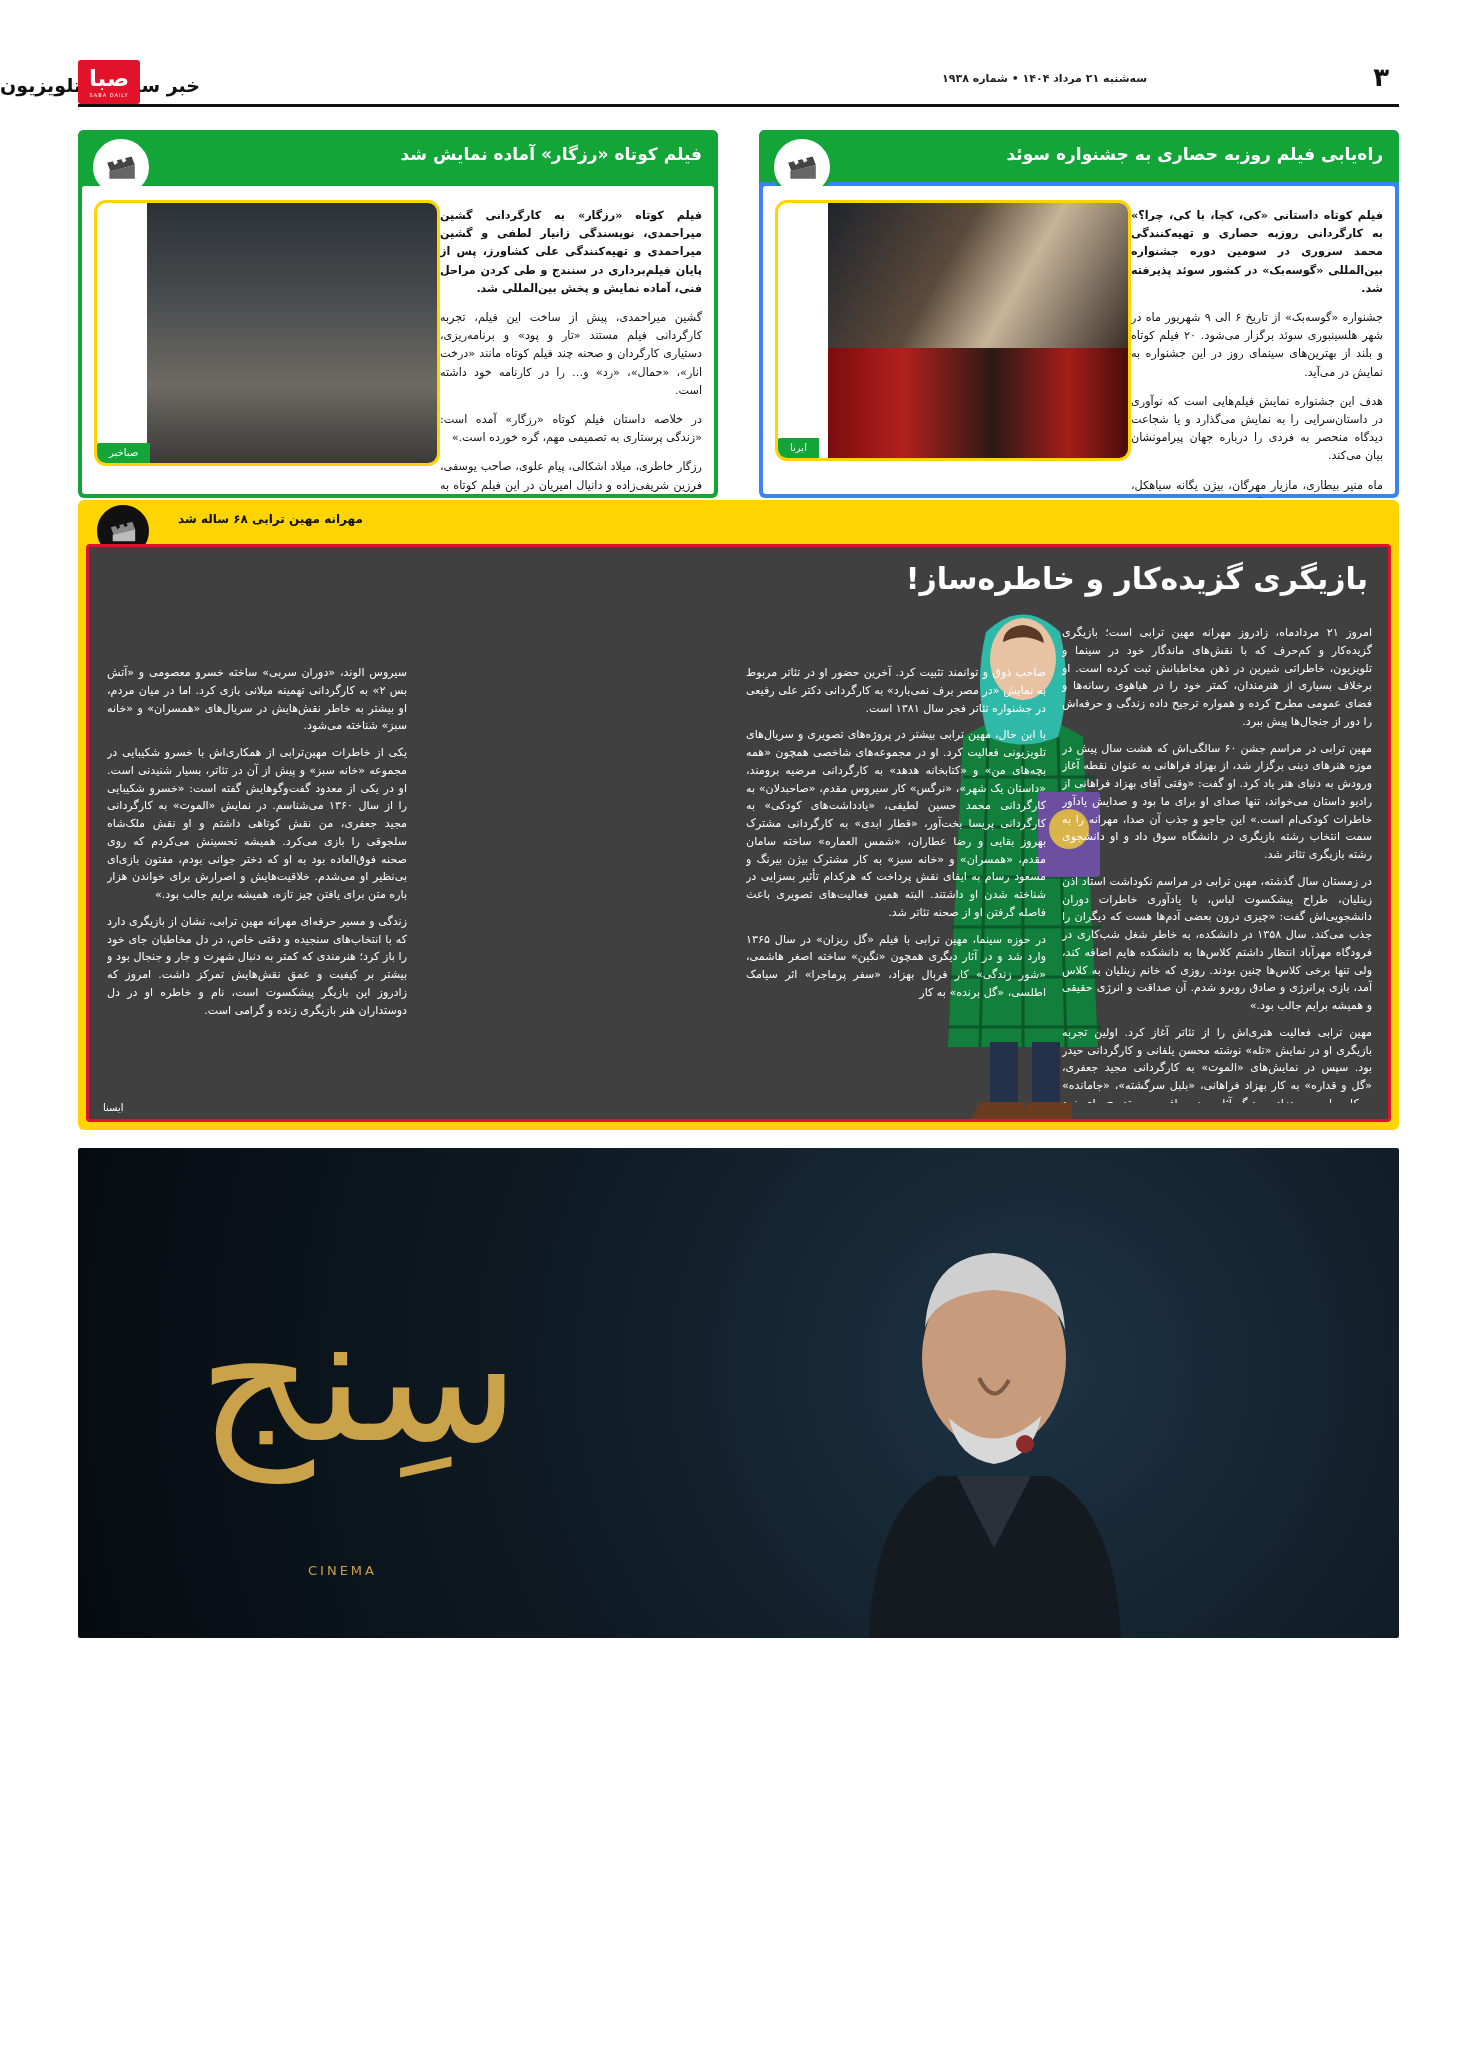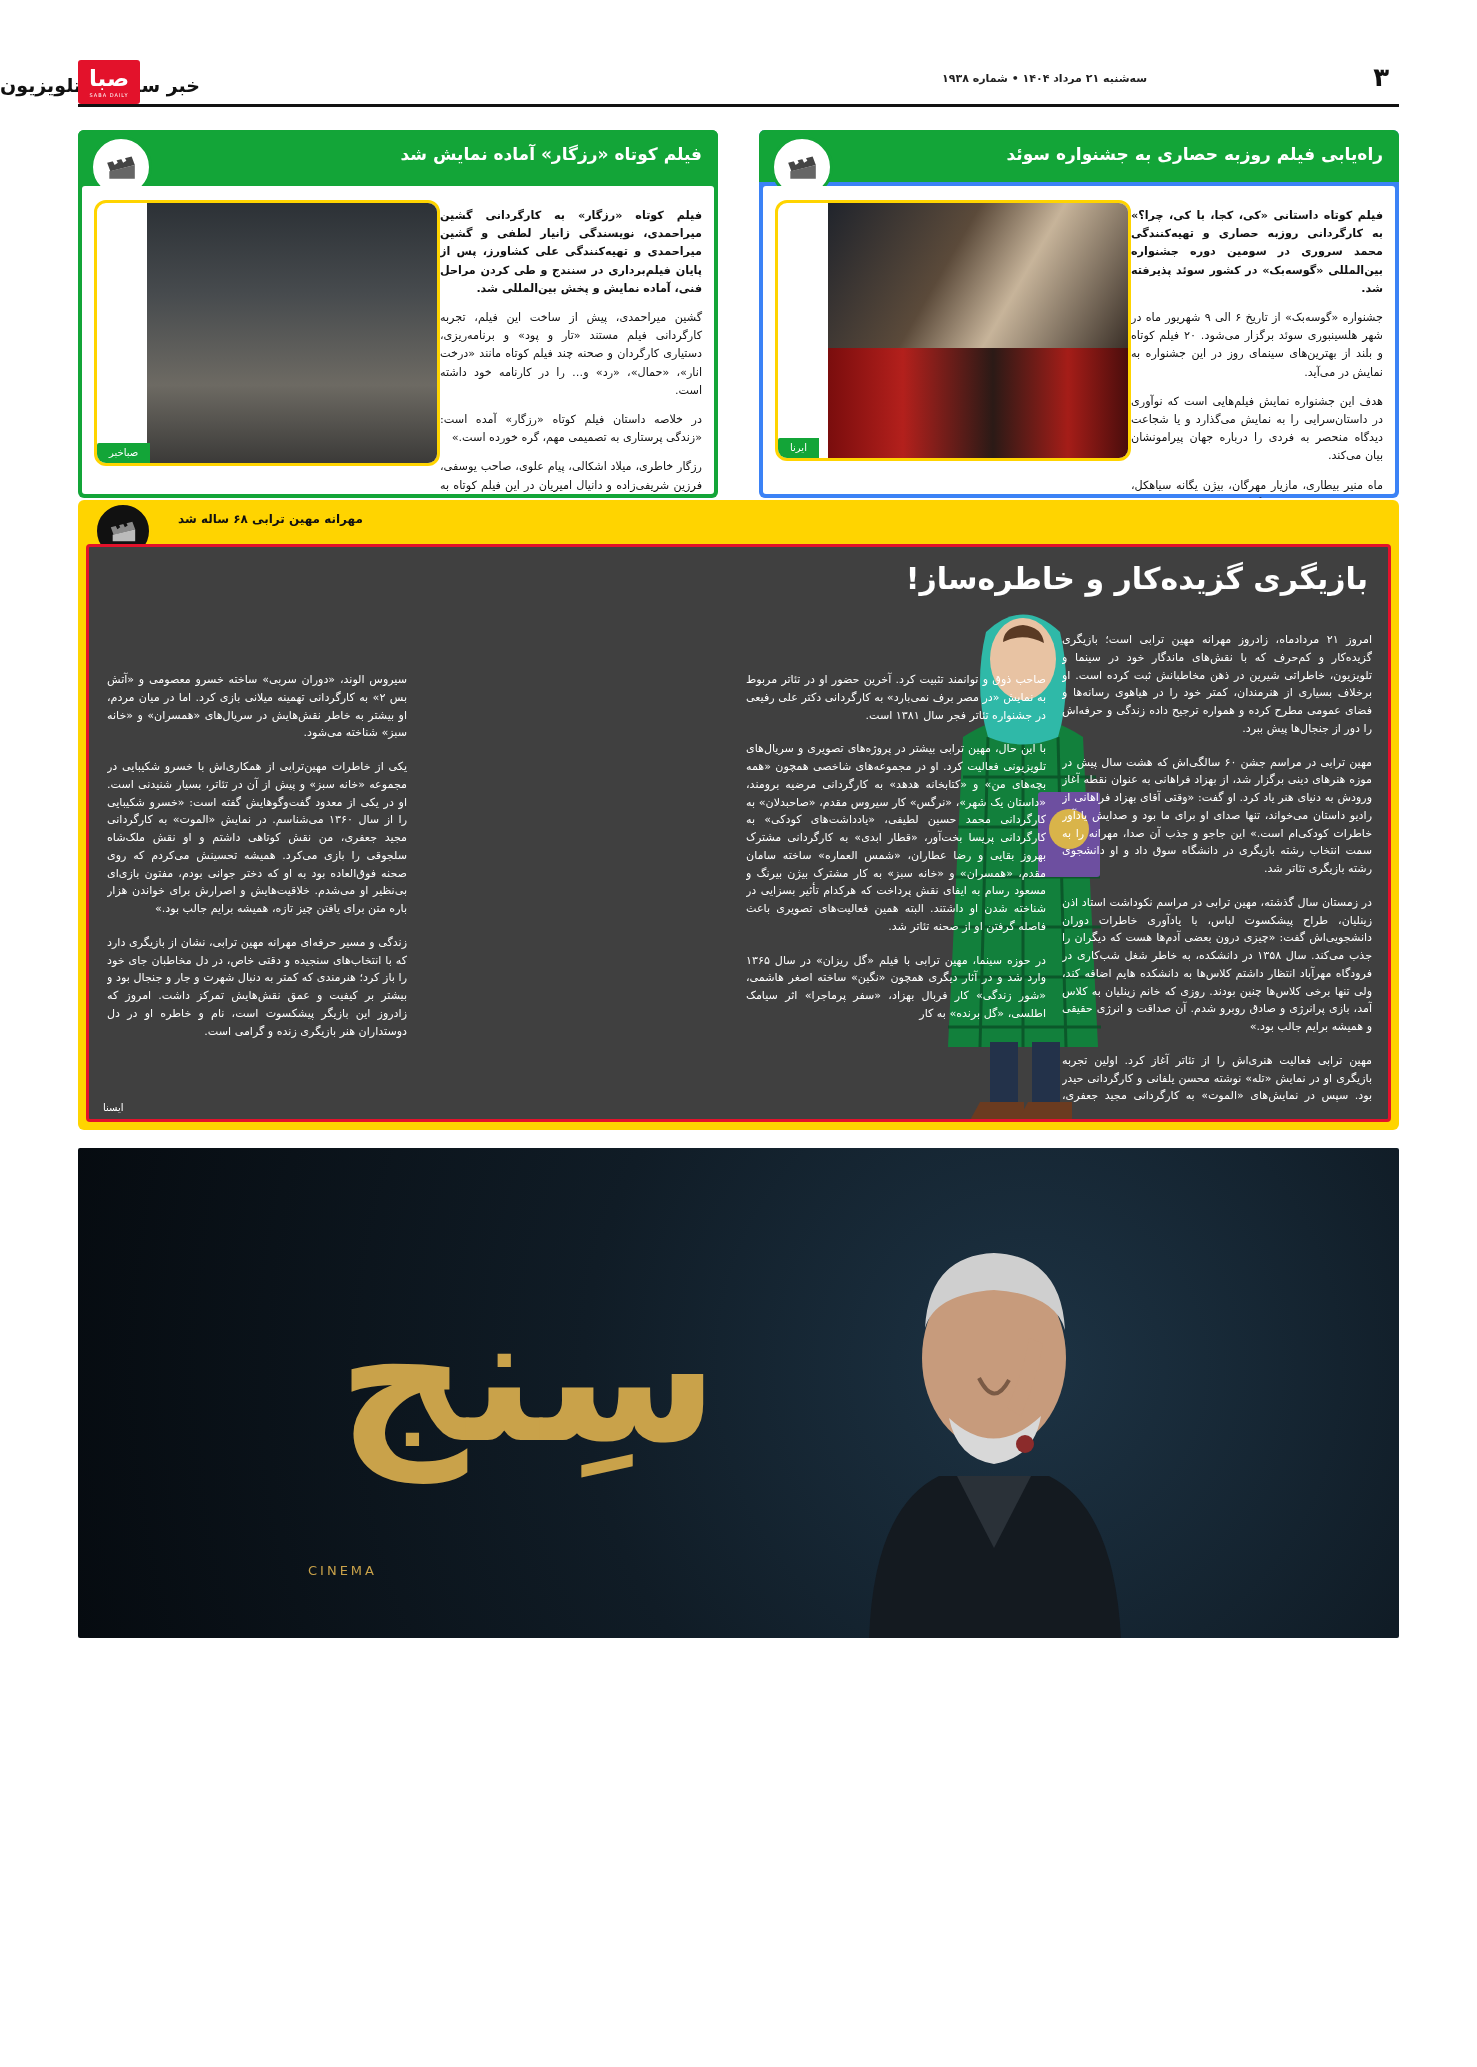--- a/index.html
+++ b/index.html
@@ -100,35 +100,35 @@
     position:absolute;top:14px;right:20px;left:560px;color:#fff;font-size:30px;font-weight:bold;text-align:right;
   }
   .feat-credit{
     position:absolute;bottom:6px;left:14px;color:#fff;font-size:10px;
   }
   .feat-cols{
     position:absolute;top:68px;right:16px;left:18px;bottom:16px;
     color:#fff;font-size:11.1px;line-height:1.6;text-align:justify;
   }
   .fcol{position:absolute;top:0;bottom:0;overflow:hidden;}
-  .fcol p{margin:16px 0 7px 0;}
+  .fcol p{margin:9px 0 7px 0;}
   
   .portrait{
     position:absolute;top:30px;right:250px;width:230px;height:570px;
   }
 
   
   .poster{
     position:absolute;top:1148px;right:78px;left:78px;height:490px;
     background:radial-gradient(circle at 72% 45%, #1d3344 0%, #101c26 45%, #060b10 100%);
     border-radius:2px;overflow:hidden;
   }
   .poster-word{
     position:absolute;top:140px;left:120px;width:520px;height:260px;
-    color:#c9a24a;font-size:180px;font-weight:bold;text-align:right;line-height:1;
+    color:#c9a24a;font-size:180px;font-weight:normal;text-align:left;line-height:1;
     font-family:"DejaVu Sans", sans-serif;
   }
   .poster-sub{
     position:absolute;bottom:60px;left:230px;color:#c9a24a;font-size:13px;letter-spacing:3px;
   }
   .poster-man{position:absolute;top:60px;right:240px;width:330px;height:430px;}
 </style>
 </head>
 <body>
 

